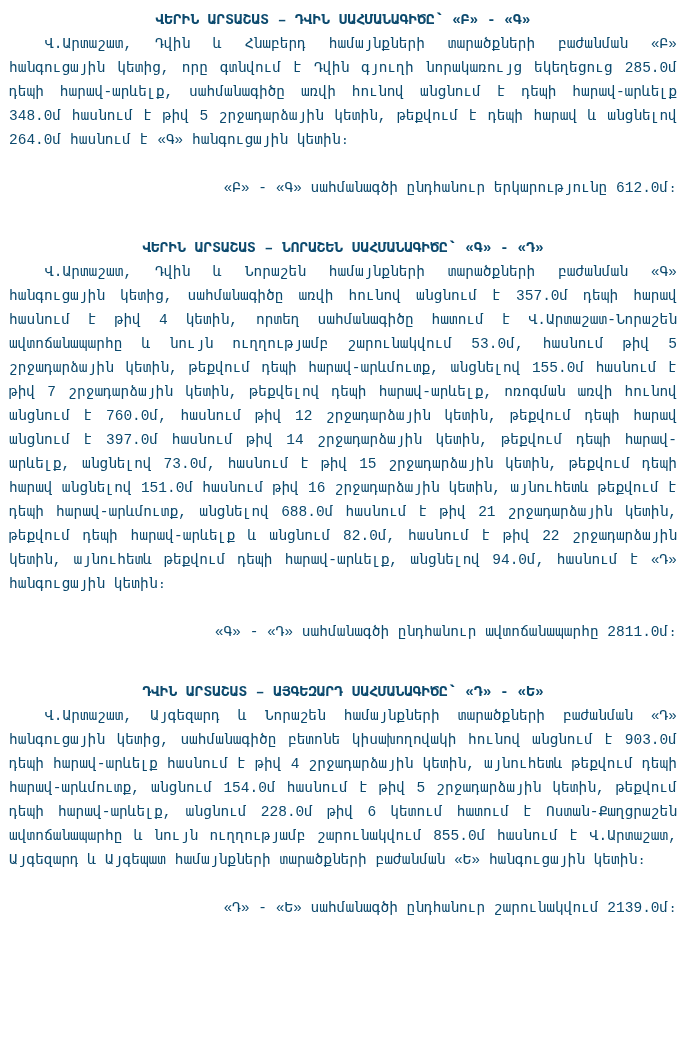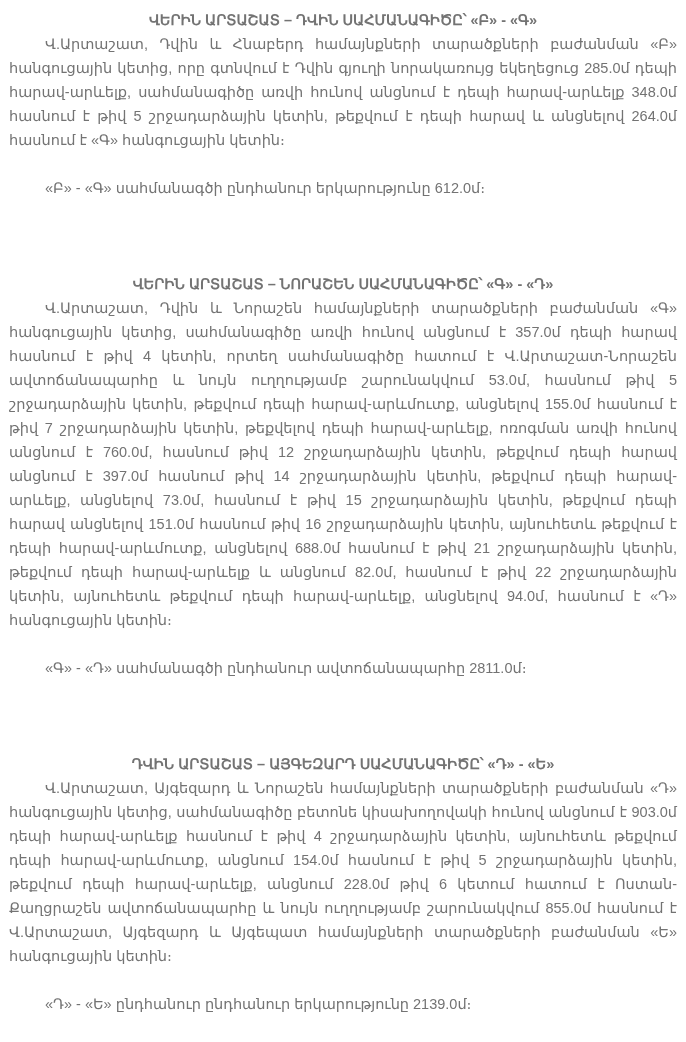--- a/index.html
+++ b/index.html
@@ -5,48 +5,48 @@
   html, body {
     margin: 0;
     padding: 0;
     background: #ffffff;
   }
   .page {
     width: 686px;
     min-height: 1042px;
     box-sizing: border-box;
     background: #ffffff;
-    color: #737373;
-    font-family: Liberation Sans, sans-serif;
+    color: #0c4a6e;
+    font-family: Liberation Mono, monospace;
     font-size: 14.5px;
     line-height: 24px;
     padding: 8px 9px 10px 9px;
   }
   .doc-section {
     margin: 0;
   }
   .doc-section + .doc-section {
-    margin-top: 72px;
+    margin-top: 36px;
   }
   .heading {
     font-size: 14.5px;
     font-weight: bold;
     text-align: center;
     margin: 0;
     padding: 0;
   }
   .body-para {
     text-align: justify;
     text-indent: 36px;
     margin: 0;
     padding: 0;
   }
   .summary {
     text-indent: 36px;
-    text-align: left;
+    text-align: right;
     margin: 24px 0 0 0;
     padding: 0;
   }
 </style>
 </head>
 <body>
 
 <div class="page">
 
   <section class="doc-section">
@@ -57,16 +57,16 @@
 
   <section class="doc-section">
     <h2 class="heading">ՎԵՐԻՆ ԱՐՏԱՇԱՏ – ՆՈՐԱՇԵՆ ՍԱՀՄԱՆԱԳԻԾԸ՝ «Գ» - «Դ»</h2>
     <p class="body-para">Վ.Արտաշատ, Դվին և Նորաշեն համայնքների տարածքների բաժանման «Գ» հանգուցային կետից, սահմանագիծը առվի հունով անցնում է 357.0մ դեպի հարավ հասնում է թիվ 4 կետին, որտեղ սահմանագիծը հատում է Վ.Արտաշատ-Նորաշեն ավտոճանապարհը և նույն ուղղությամբ շարունակվում 53.0մ, հասնում թիվ 5 շրջադարձային կետին, թեքվում դեպի հարավ-արևմուտք, անցնելով 155.0մ հասնում է թիվ 7 շրջադարձային կետին, թեքվելով դեպի հարավ-արևելք, ոռոգման առվի հունով անցնում է 760.0մ, հասնում թիվ 12 շրջադարձային կետին, թեքվում դեպի հարավ անցնում է 397.0մ հասնում թիվ 14 շրջադարձային կետին, թեքվում դեպի հարավ-արևելք, անցնելով 73.0մ, հասնում է թիվ 15 շրջադարձային կետին, թեքվում դեպի հարավ անցնելով 151.0մ հասնում թիվ 16 շրջադարձային կետին, այնուհետև թեքվում է դեպի հարավ-արևմուտք, անցնելով 688.0մ հասնում է թիվ 21 շրջադարձային կետին, թեքվում դեպի հարավ-արևելք և անցնում 82.0մ, հասնում է թիվ 22 շրջադարձային կետին, այնուհետև թեքվում դեպի հարավ-արևելք, անցնելով 94.0մ, հասնում է «Դ» հանգուցային կետին։</p>
     <p class="summary">«Գ» - «Դ» սահմանագծի ընդհանուր ավտոճանապարհը 2811.0մ։</p>
   </section>
 
   <section class="doc-section">
     <h2 class="heading">ԴՎԻՆ ԱՐՏԱՇԱՏ – ԱՅԳԵԶԱՐԴ ՍԱՀՄԱՆԱԳԻԾԸ՝ «Դ» - «Ե»</h2>
     <p class="body-para">Վ.Արտաշատ, Այգեզարդ և Նորաշեն համայնքների տարածքների բաժանման «Դ» հանգուցային կետից, սահմանագիծը բետոնե կիսախողովակի հունով անցնում է 903.0մ դեպի հարավ-արևելք հասնում է թիվ 4 շրջադարձային կետին, այնուհետև թեքվում դեպի հարավ-արևմուտք, անցնում 154.0մ հասնում է թիվ 5 շրջադարձային կետին, թեքվում դեպի հարավ-արևելք, անցնում 228.0մ թիվ 6 կետում հատում է Ոստան-Քաղցրաշեն ավտոճանապարհը և նույն ուղղությամբ շարունակվում 855.0մ հասնում է Վ.Արտաշատ, Այգեզարդ և Այգեպատ համայնքների տարածքների բաժանման «Ե» հանգուցային կետին։</p>
-    <p class="summary">«Դ» - «Ե» ընդհանուր ընդհանուր երկարությունը 2139.0մ։</p>
+    <p class="summary">«Դ» - «Ե» սահմանագծի ընդհանուր շարունակվում 2139.0մ։</p>
   </section>
 
 </div>
 
 </body></html>

